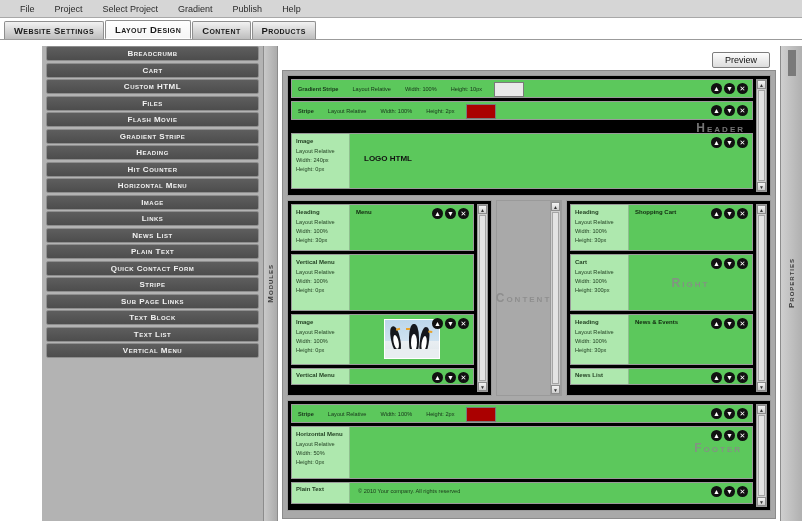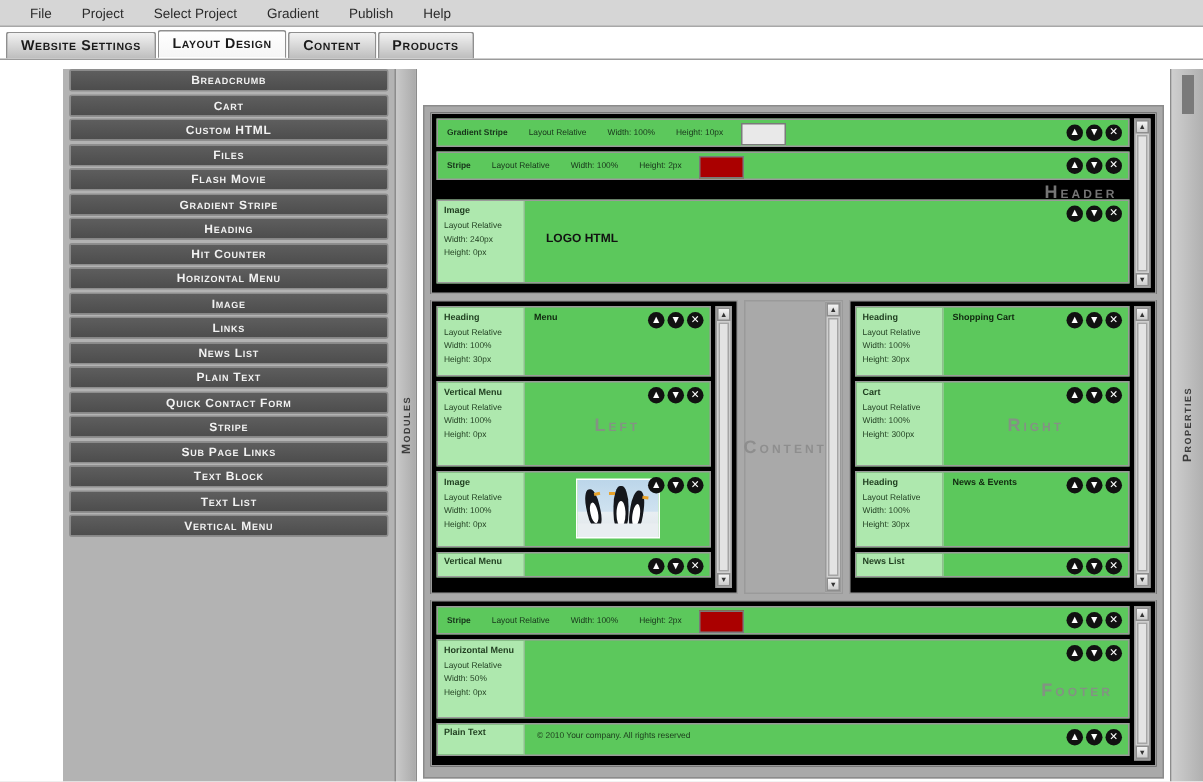--- a/index.html
+++ b/index.html
@@ -222,20 +222,23 @@
       <div class="module-btn">Text List</div>
       <div class="module-btn">Vertical Menu</div>
     </div>
 
     <div class="modules-tab">
       <div class="vlabel">Modules</div>
     </div>
 
     <div class="canvas-wrap">
 
+      <div class="toolbar">
+        <div class="preview-btn">Preview</div>
+      </div>
 
       <div class="canvas">
 
         <div class="region">
           <div style="display:flex;">
             <div style="flex:1;">
               <div class="block" style="height:19px;">
                 <div class="info-row">
                   <span class="ttl">Gradient Stripe</span>
                   <span>Layout Relative</span>
@@ -319,28 +322,20 @@
                   </div>
                 </div>
               </div>
 
               <div class="block" style="height:57px;">
                 <div class="info">
                   <div class="ttl">Vertical Menu</div>
                   <div>Layout Relative</div>
                   <div>Width: 100%</div>
                   <div>Height: 0px</div>
-                </div>
-                <div class="blk-body">
-                  <div class="watermark wm-center">Left</div>
-                  <div class="icons">
-                    <div class="ico">▲</div>
-                    <div class="ico">▼</div>
-                    <div class="ico">✕</div>
-                  </div>
                 </div>
               </div>
 
               <div class="block" style="height:51px;">
                 <div class="info">
                   <div class="ttl">Image</div>
                   <div>Layout Relative</div>
                   <div>Width: 100%</div>
                   <div>Height: 0px</div>
                 </div>
@@ -496,21 +491,21 @@
               </div>
 
               <div class="block" style="height:53px;">
                 <div class="info">
                   <div class="ttl">Horizontal Menu</div>
                   <div>Layout Relative</div>
                   <div>Width: 50%</div>
                   <div>Height: 0px</div>
                 </div>
                 <div class="blk-body">
-                  <div class="watermark" style="right:10px;top:26px;">Footer</div>
+                  <div class="watermark" style="right:10px;top:14px;">Footer</div>
                   <div class="icons">
                     <div class="ico">▲</div>
                     <div class="ico">▼</div>
                     <div class="ico">✕</div>
                   </div>
                 </div>
               </div>
 
               <div class="block" style="height:22px;">
                 <div class="info" style="padding:2px 4px;">

